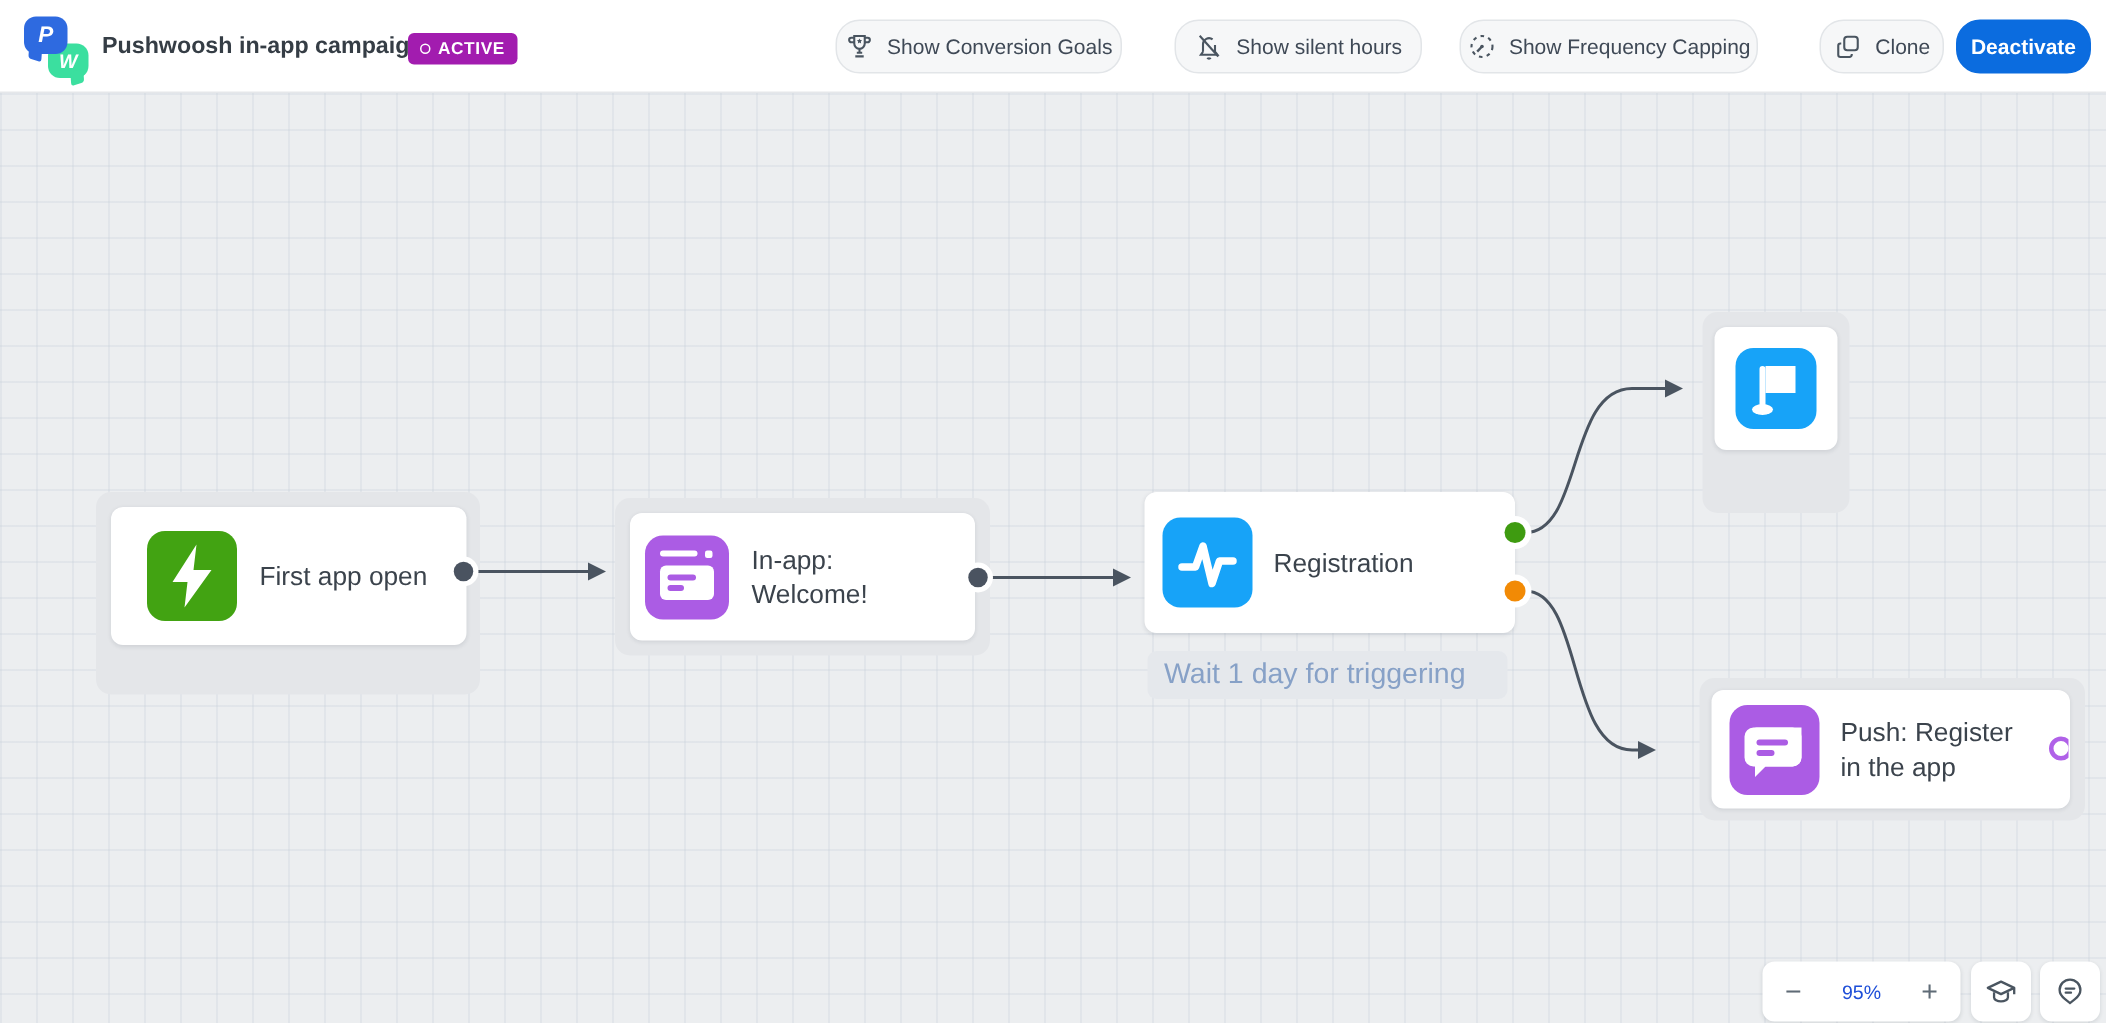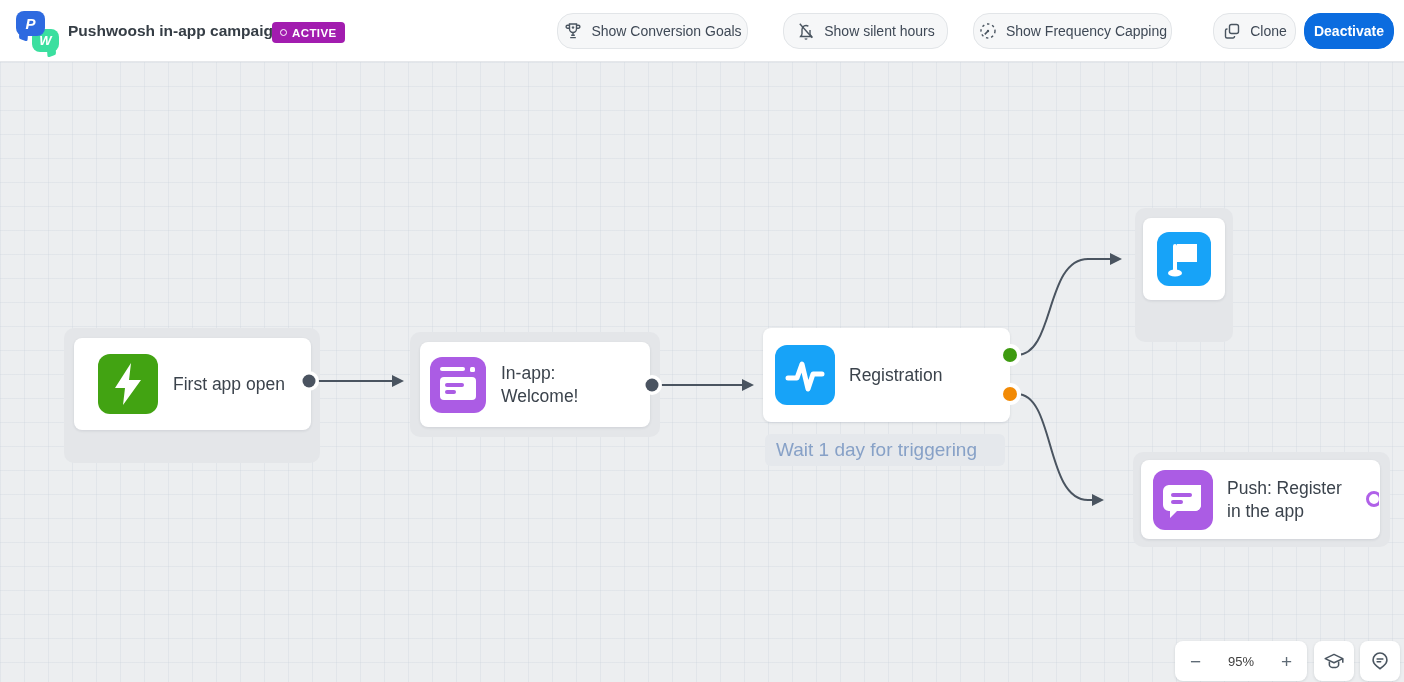--- a/index.html
+++ b/index.html
@@ -78,21 +78,21 @@
   .c-push { left:1141px; top:398px; width:239px; height:79px; padding-left:12px; }
   .i-push { width:60px; height:60px; background:#ab5ce4; margin-right:14px; }
   .ring-clip { position:absolute; left:1366px; top:427px; width:13px; height:22px; overflow:hidden; z-index:2; }
   .purple-ring { width:16px; height:16px; border:3px solid #b061e8; border-radius:50%; margin-top:2px; }
 
   
   .zoom-pill { position:absolute; left:1175px; top:579px; width:132px; height:40px; background:#fff;
     border-radius:8px; box-shadow:0 1px 3px rgba(20,30,45,.12); display:flex; align-items:center;
     justify-content:space-between; padding:0 15px; z-index:4; }
   .zoom-btn { font-size:19px; color:#5f6b76; cursor:pointer; line-height:1; background:none; border:none; }
-  .zoom-level { font-size:13px; color:#404040; }
+  .zoom-level { font-size:13px; color:#1d4ed8; }
   .sq-btn { position:absolute; top:579px; width:40px; height:40px; background:#fff; border:none;
     border-radius:8px; box-shadow:0 1px 3px rgba(20,30,45,.12); display:flex; align-items:center;
     justify-content:center; cursor:pointer; z-index:4; }
   .btn-academy { left:1314px; }
   .btn-help { left:1360px; }
 </style>
 </head>
 <body>
 
 <div class="header">

